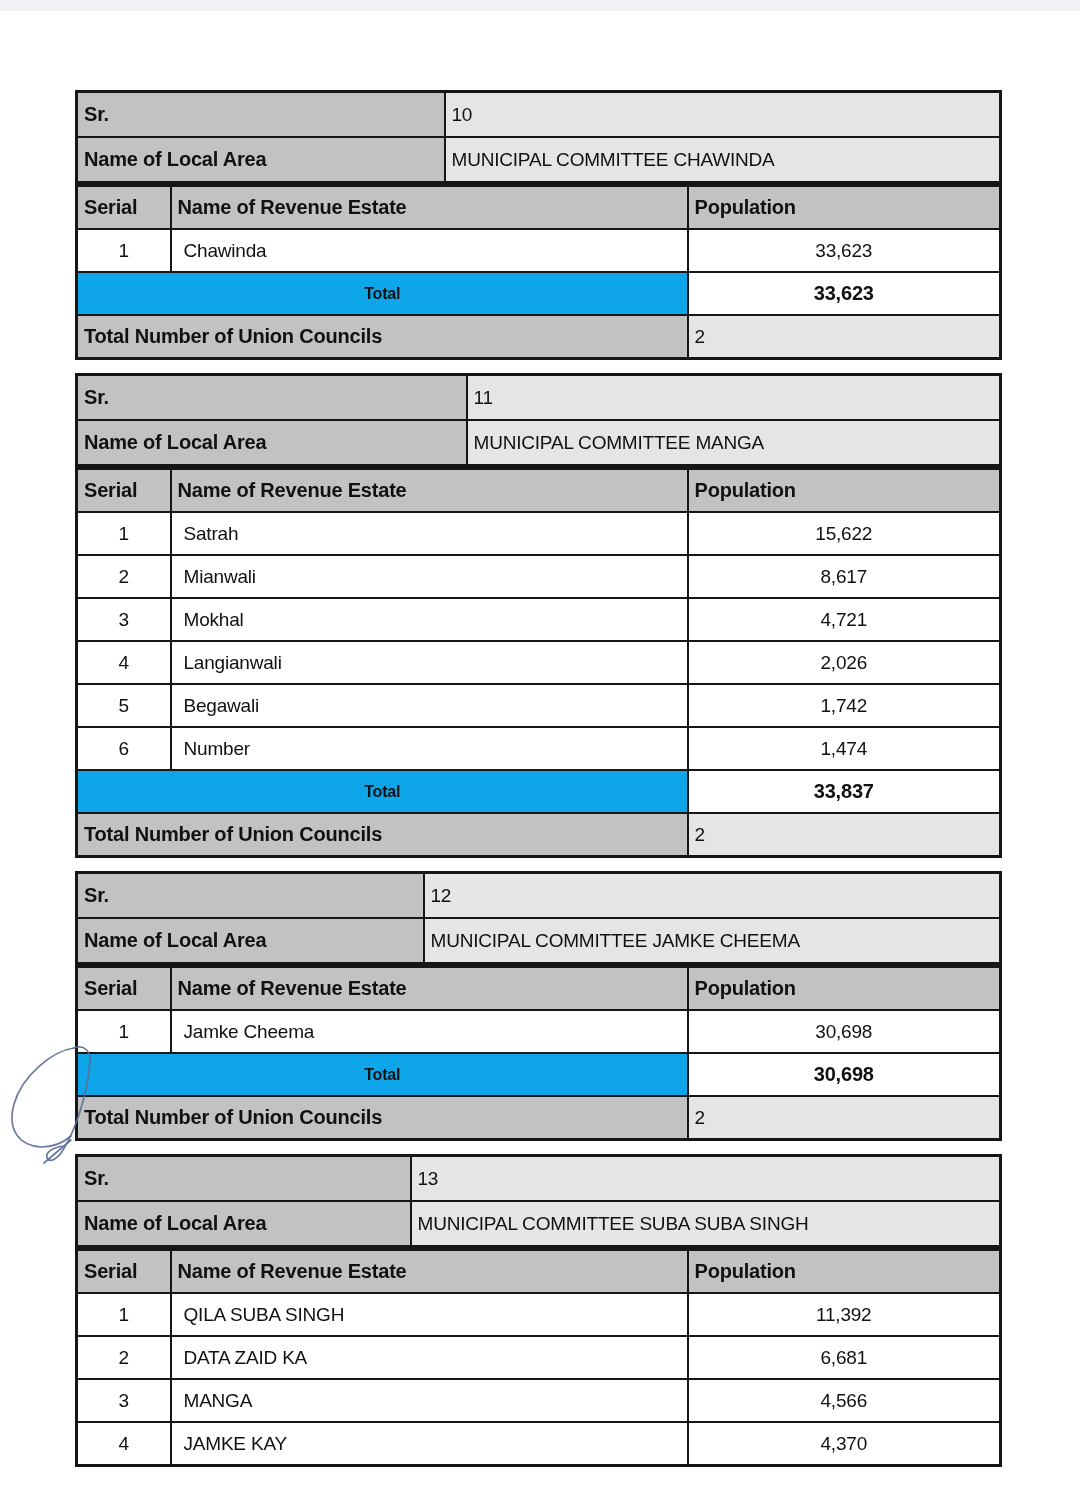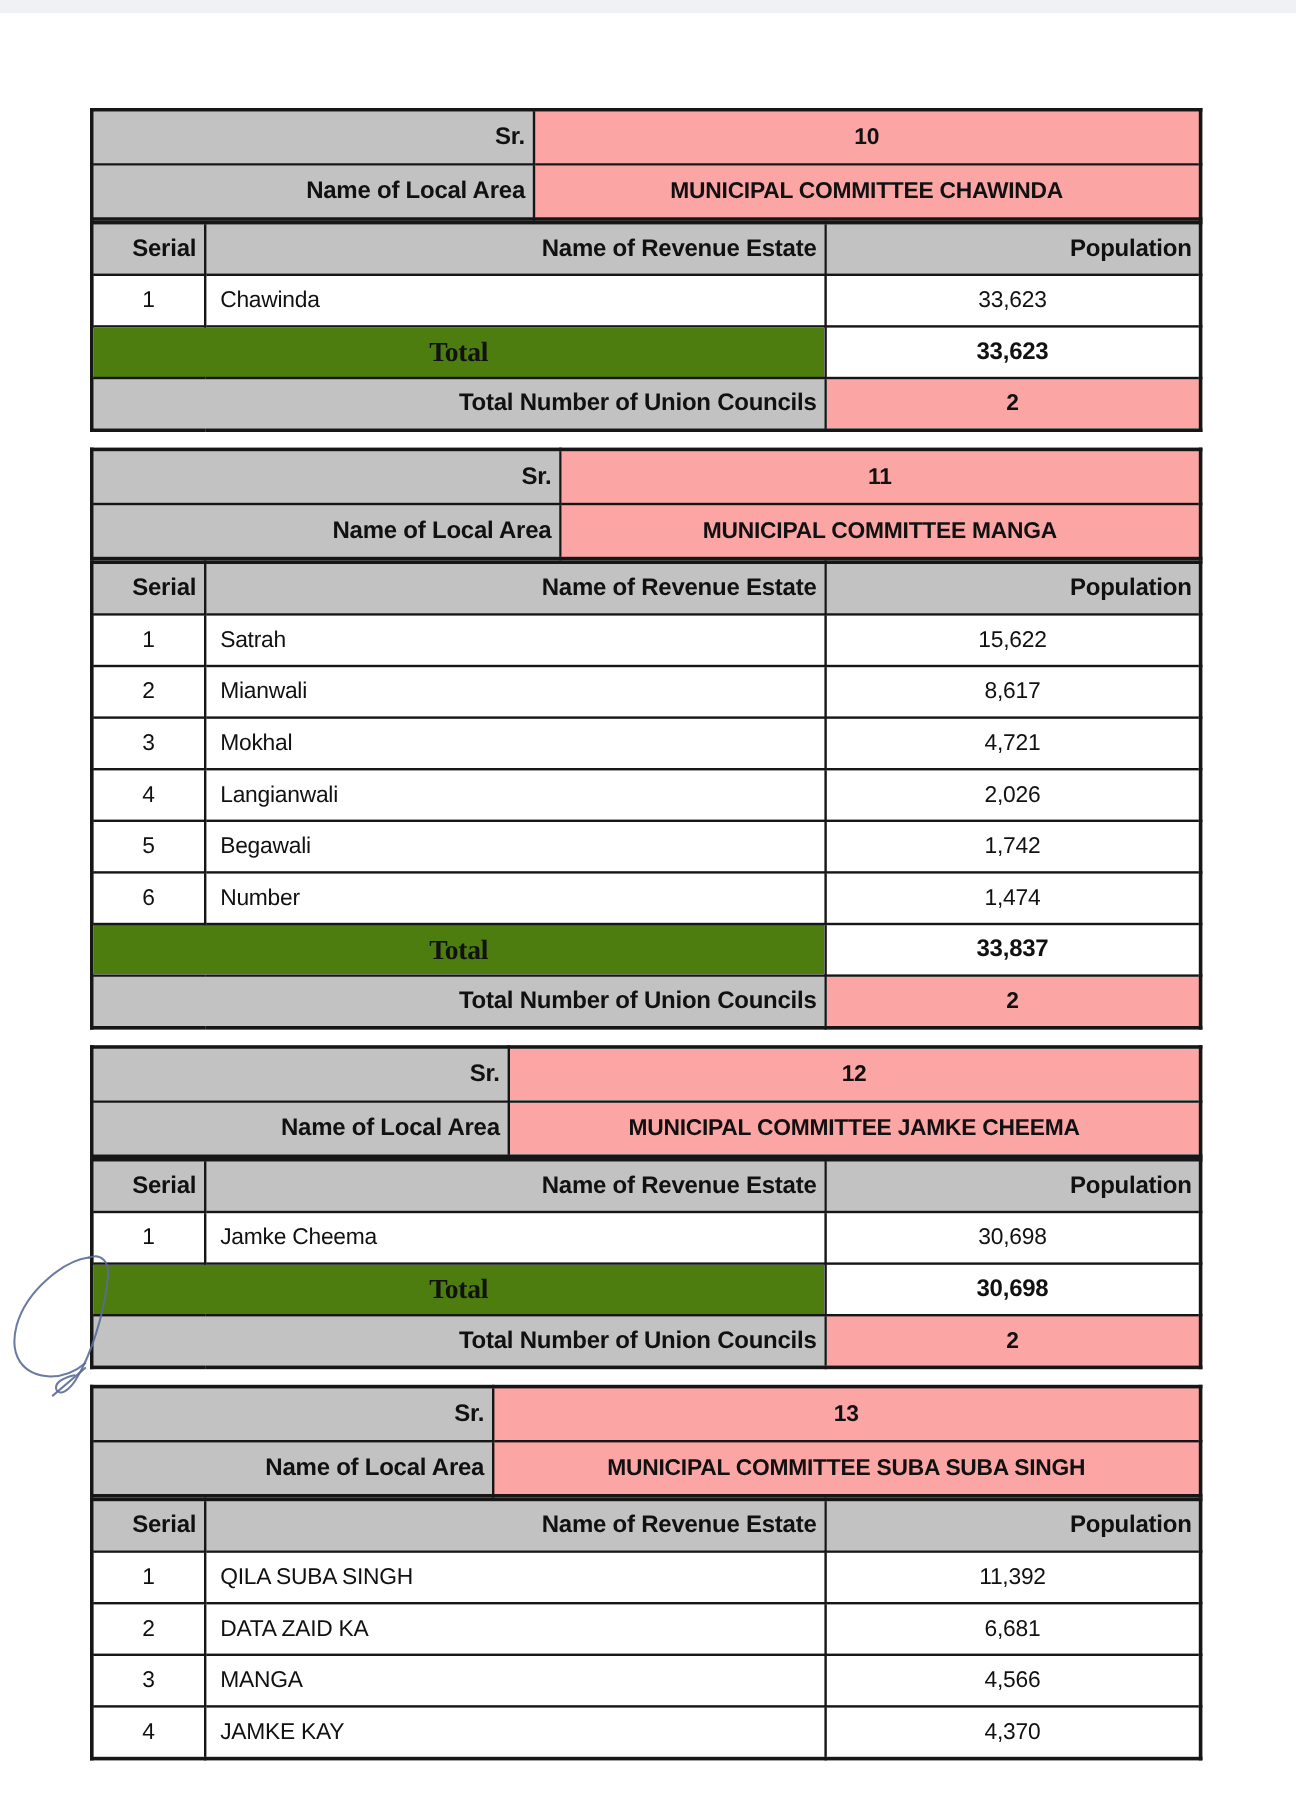--- a/index.html
+++ b/index.html
@@ -28,28 +28,28 @@
     vertical-align:middle;
     padding:0 6px;
     overflow:hidden;
     white-space:nowrap;
   }
   .partA td{height:43px;}
   table{border:3px solid #161616;}
   .hcell{
     background:var(--cellgray,#c2c2c2);
     font-weight:bold;
-    text-align:right;
+    text-align:left;
     font-size:20px;
   }
-  .vcell{background:#fca5a5;text-align:center;font-weight:bold;}
+  .vcell{background:#e5e5e5;font-weight:normal;}
   .serial-cell{text-align:center;}
   .name-cell{text-align:left;padding-left:12px;margin-left:37px;}
   .pop-cell{text-align:center;}
-  .total-label{font-weight:bold;text-align:center;background:#4d7c0f;font-size:23px;font-family:Liberation Serif, serif;}
+  .total-label{font-weight:bold;text-align:center;background:#0ea5e9;font-size:16px;}
   .total-val{font-weight:bold;text-align:center;background:#ffffff;font-size:20px;}
   
   .mc-section[data-idx="0"] .col-a-label{width:368px;}
   .mc-section[data-idx="1"] .col-a-label{width:390px;}
   .mc-section[data-idx="2"] .col-a-label{width:347px;}
   .mc-section[data-idx="3"] .col-a-label{width:334px;}
   .col-serial{width:94px;}
   .col-name{width:517px;}
   .scribble{
     position:absolute;top:0;left:0;width:1080px;height:1508px;

